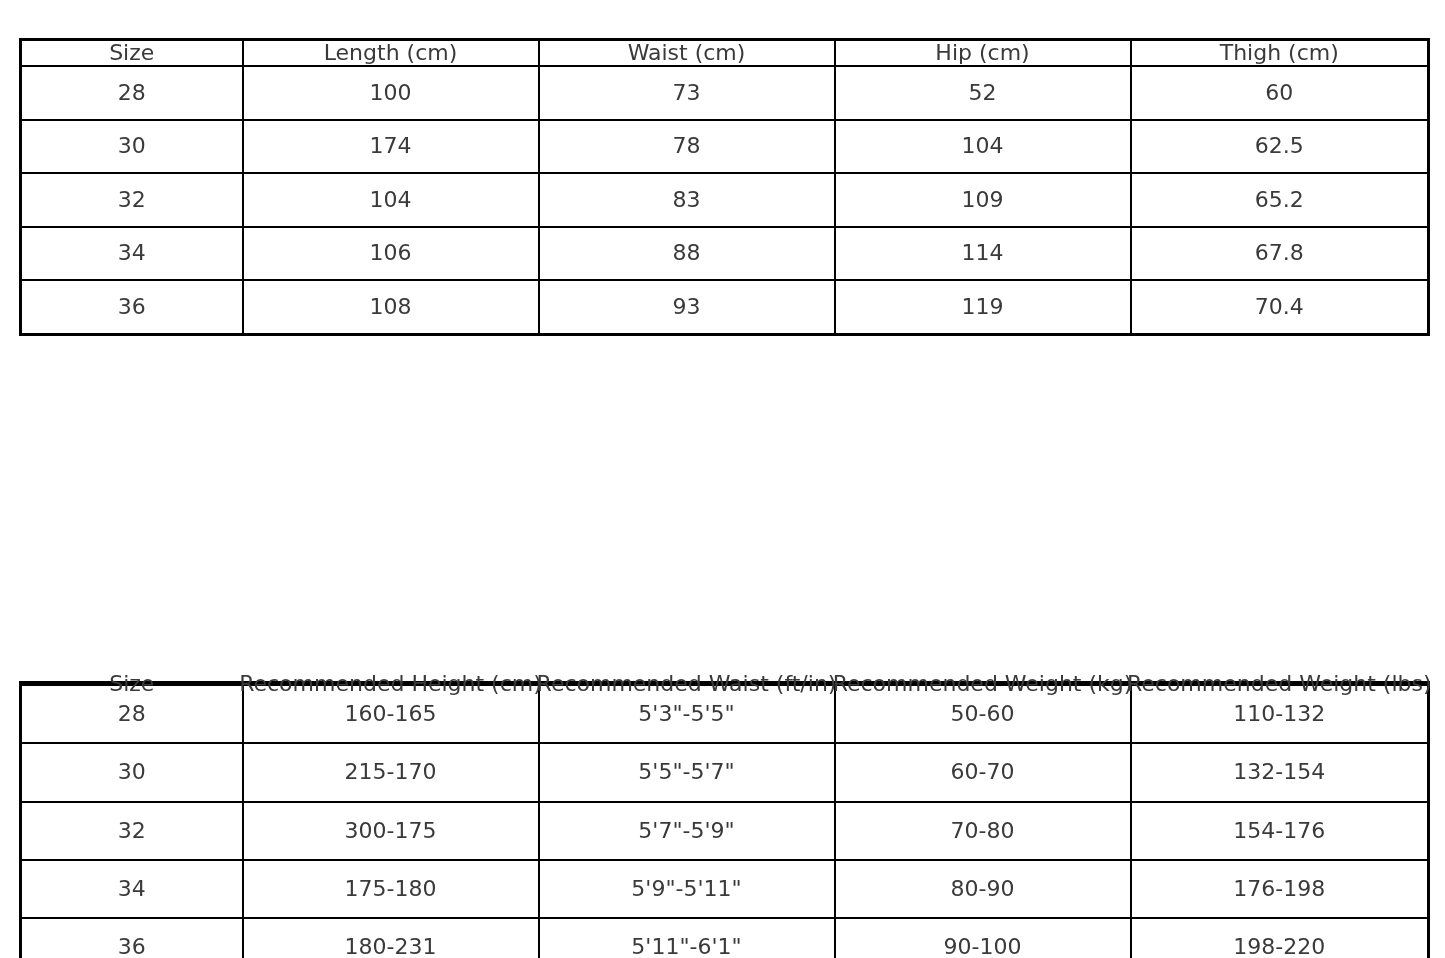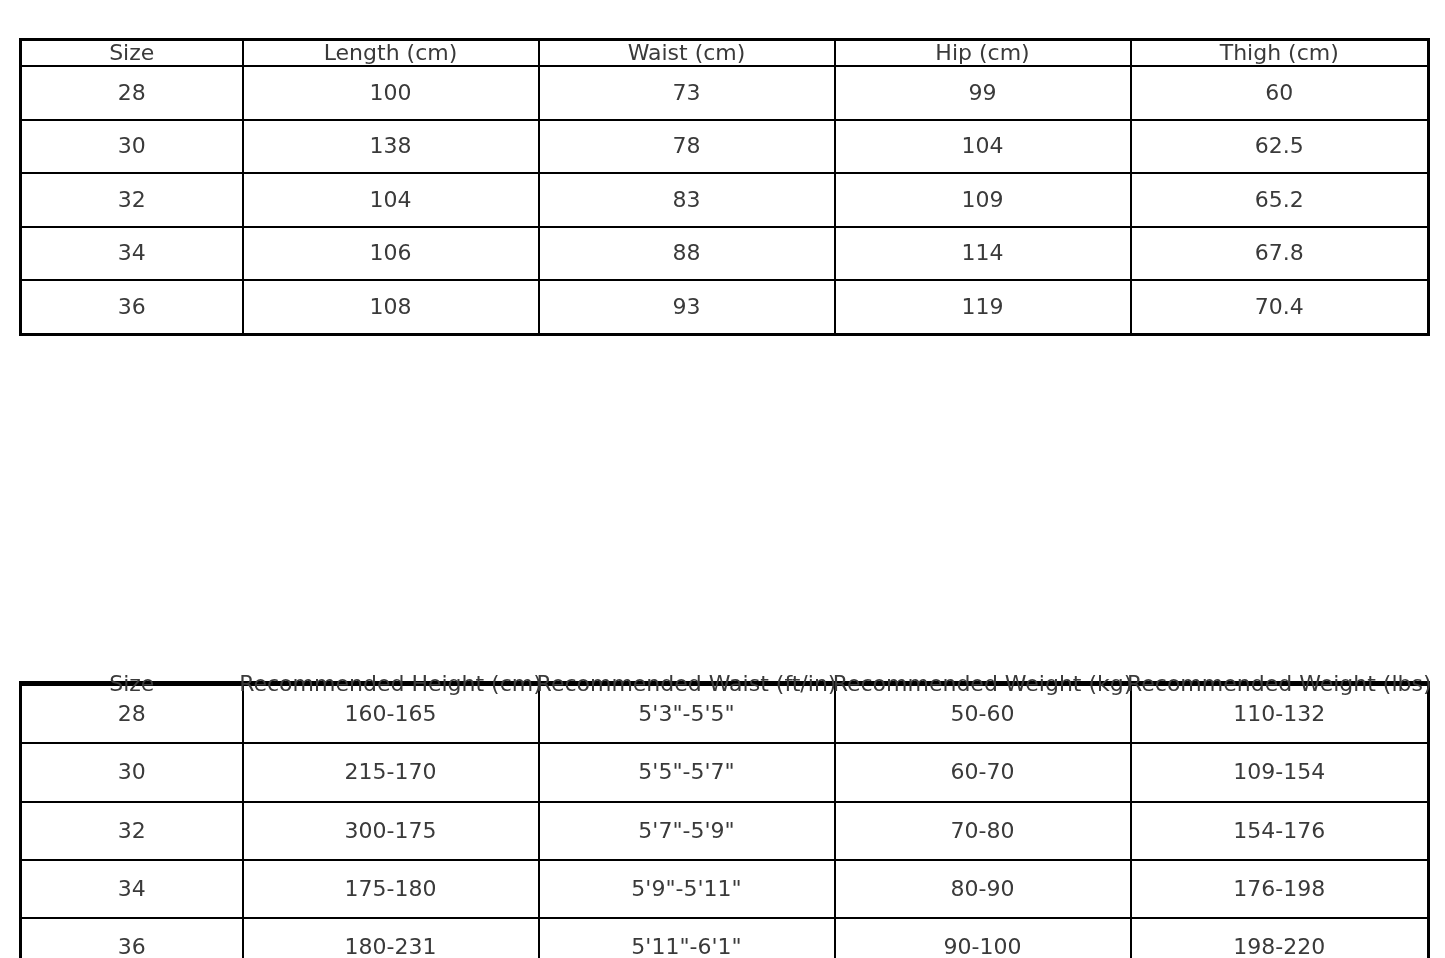--- a/index.html
+++ b/index.html
@@ -68,26 +68,26 @@
         <th>Waist (cm)</th>
         <th>Hip (cm)</th>
         <th>Thigh (cm)</th>
       </tr>
     </thead>
     <tbody>
       <tr>
         <td>28</td>
         <td>100</td>
         <td>73</td>
-        <td>99</td>
+        <td>52</td>
         <td>60</td>
       </tr>
       <tr>
         <td>30</td>
-        <td>138</td>
+        <td>174</td>
         <td>78</td>
         <td>104</td>
         <td>62.5</td>
       </tr>
       <tr>
         <td>32</td>
         <td>104</td>
         <td>83</td>
         <td>109</td>
         <td>65.2</td>
@@ -142,21 +142,21 @@
         <td>160-165</td>
         <td>5'3"-5'5"</td>
         <td>50-60</td>
         <td>110-132</td>
       </tr>
       <tr>
         <td>30</td>
         <td>215-170</td>
         <td>5'5"-5'7"</td>
         <td>60-70</td>
-        <td>109-154</td>
+        <td>132-154</td>
       </tr>
       <tr>
         <td>32</td>
         <td>300-175</td>
         <td>5'7"-5'9"</td>
         <td>70-80</td>
         <td>154-176</td>
       </tr>
       <tr>
         <td>34</td>

